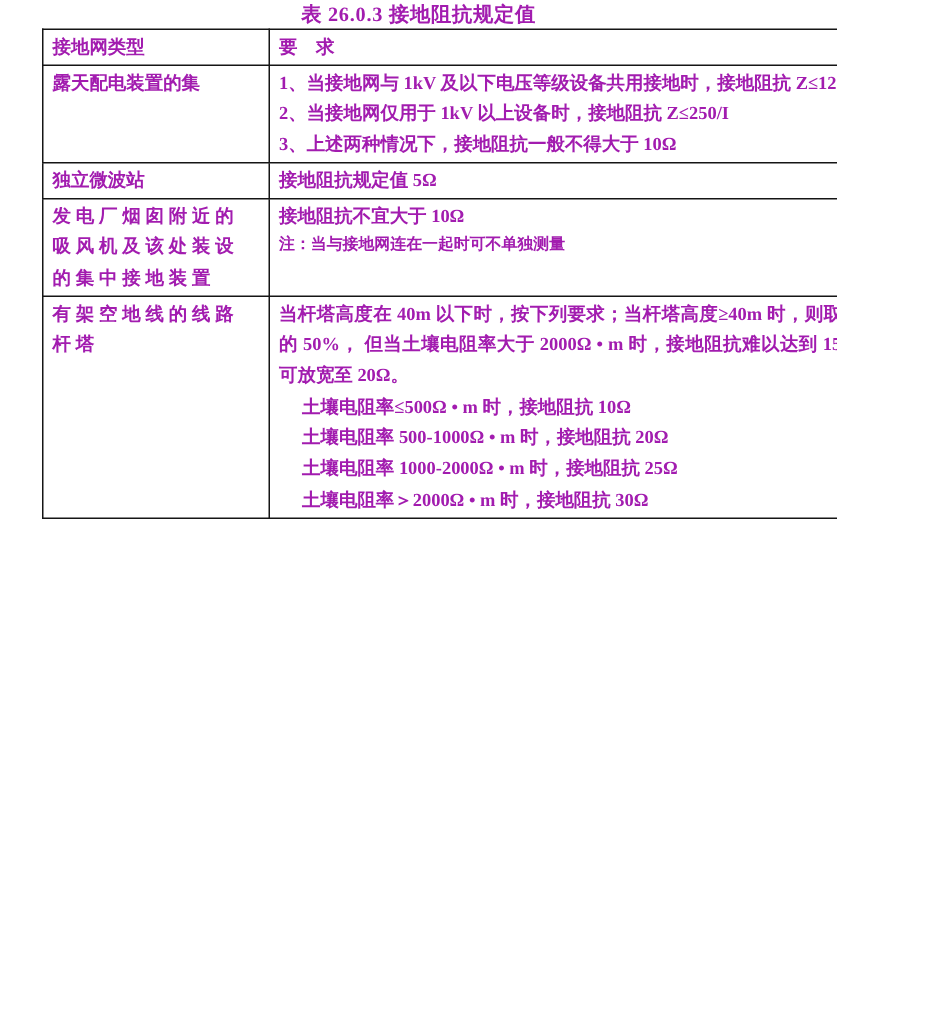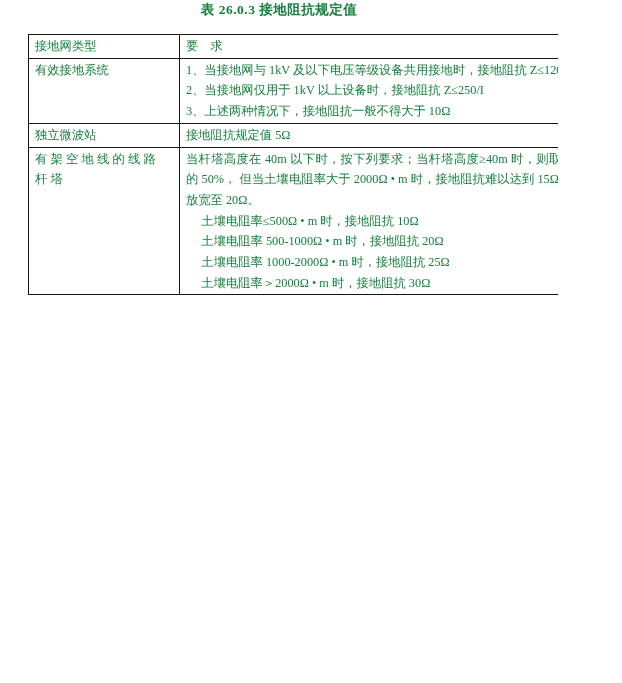--- a/index.html
+++ b/index.html
@@ -1,40 +1,41 @@
 <!DOCTYPE html>
 <html><head>
 <meta charset="utf-8">
 <style>
   html, body { margin: 0; padding: 0; background: #ffffff; }
   .page {
     position: relative;
     width: 558px;
     height: 683px;
     background: #ffffff;
-    color: #15803d;
+    color: #a21caf;
     font-family: "Liberation Serif", "DejaVu Serif", serif;
     overflow: hidden;
   }
   .doc-title {
     padding-top: 2px;
     height: 16px;
     line-height: 16px;
     text-align: center;
     font-size: 13.5px;
     font-weight: 700;
     letter-spacing: 0.5px;
     white-space: pre;
   }
   table.reg-table {
     border-collapse: collapse;
     table-layout: fixed;
     width: 565px;
     margin-left: 28px;
-    margin-top: 16px;
+    margin-top: 1px;
+    font-weight: bold;
   }
   table.reg-table td {
     border: 1px solid #151515;
     vertical-align: top;
     padding: 1px 6px 1px 6px;
     font-size: 12.3px;
     line-height: 20.7px;
   }
   td.c1 { width: 138px; padding-right: 3px; }
   td.c2 { width: 413px; }
@@ -64,40 +65,51 @@
         <div class="lbl">接地网类型</div>
       </td>
       <td class="c2">
         <div class="lbl">要　求</div>
       </td>
     </tr>
 
 
     <tr>
       <td class="c1">
-        <div class="lbl">有效接地系统</div>
+        <div class="lbl">露天配电装置的集</div>
       </td>
       <td class="c2">
         <div class="main">1、当接地网与 1kV 及以下电压等级设备共用接地时，接地阻抗 Z≤120/I
 2、当接地网仅用于 1kV 以上设备时，接地阻抗 Z≤250/I
 3、上述两种情况下，接地阻抗一般不得大于 10Ω</div>
       </td>
     </tr>
 
 
     <tr>
       <td class="c1">
         <div class="lbl">独立微波站</div>
       </td>
       <td class="c2">
         <div class="main">接地阻抗规定值 5Ω</div>
       </td>
     </tr>
 
 
+    <tr>
+      <td class="c1">
+        <div class="lbl ls3">发电厂烟囱附近的
+吸风机及该处装设
+的集中接地装置</div>
+      </td>
+      <td class="c2">
+        <div class="main">接地阻抗不宜大于 10Ω</div>
+        <div class="note">注：当与接地网连在一起时可不单独测量</div>
+      </td>
+    </tr>
 
 
 
     <tr>
       <td class="c1">
         <div class="lbl ls3">有架空地线的线路
 杆塔</div>
       </td>
       <td class="c2">
         <div class="main">当杆塔高度在 40m 以下时，按下列要求；当杆塔高度≥40m 时，则取下列值的 50%， 但当土壤电阻率大于 2000Ω • m 时，接地阻抗难以达到 15Ω 时，可放宽至 20Ω。

